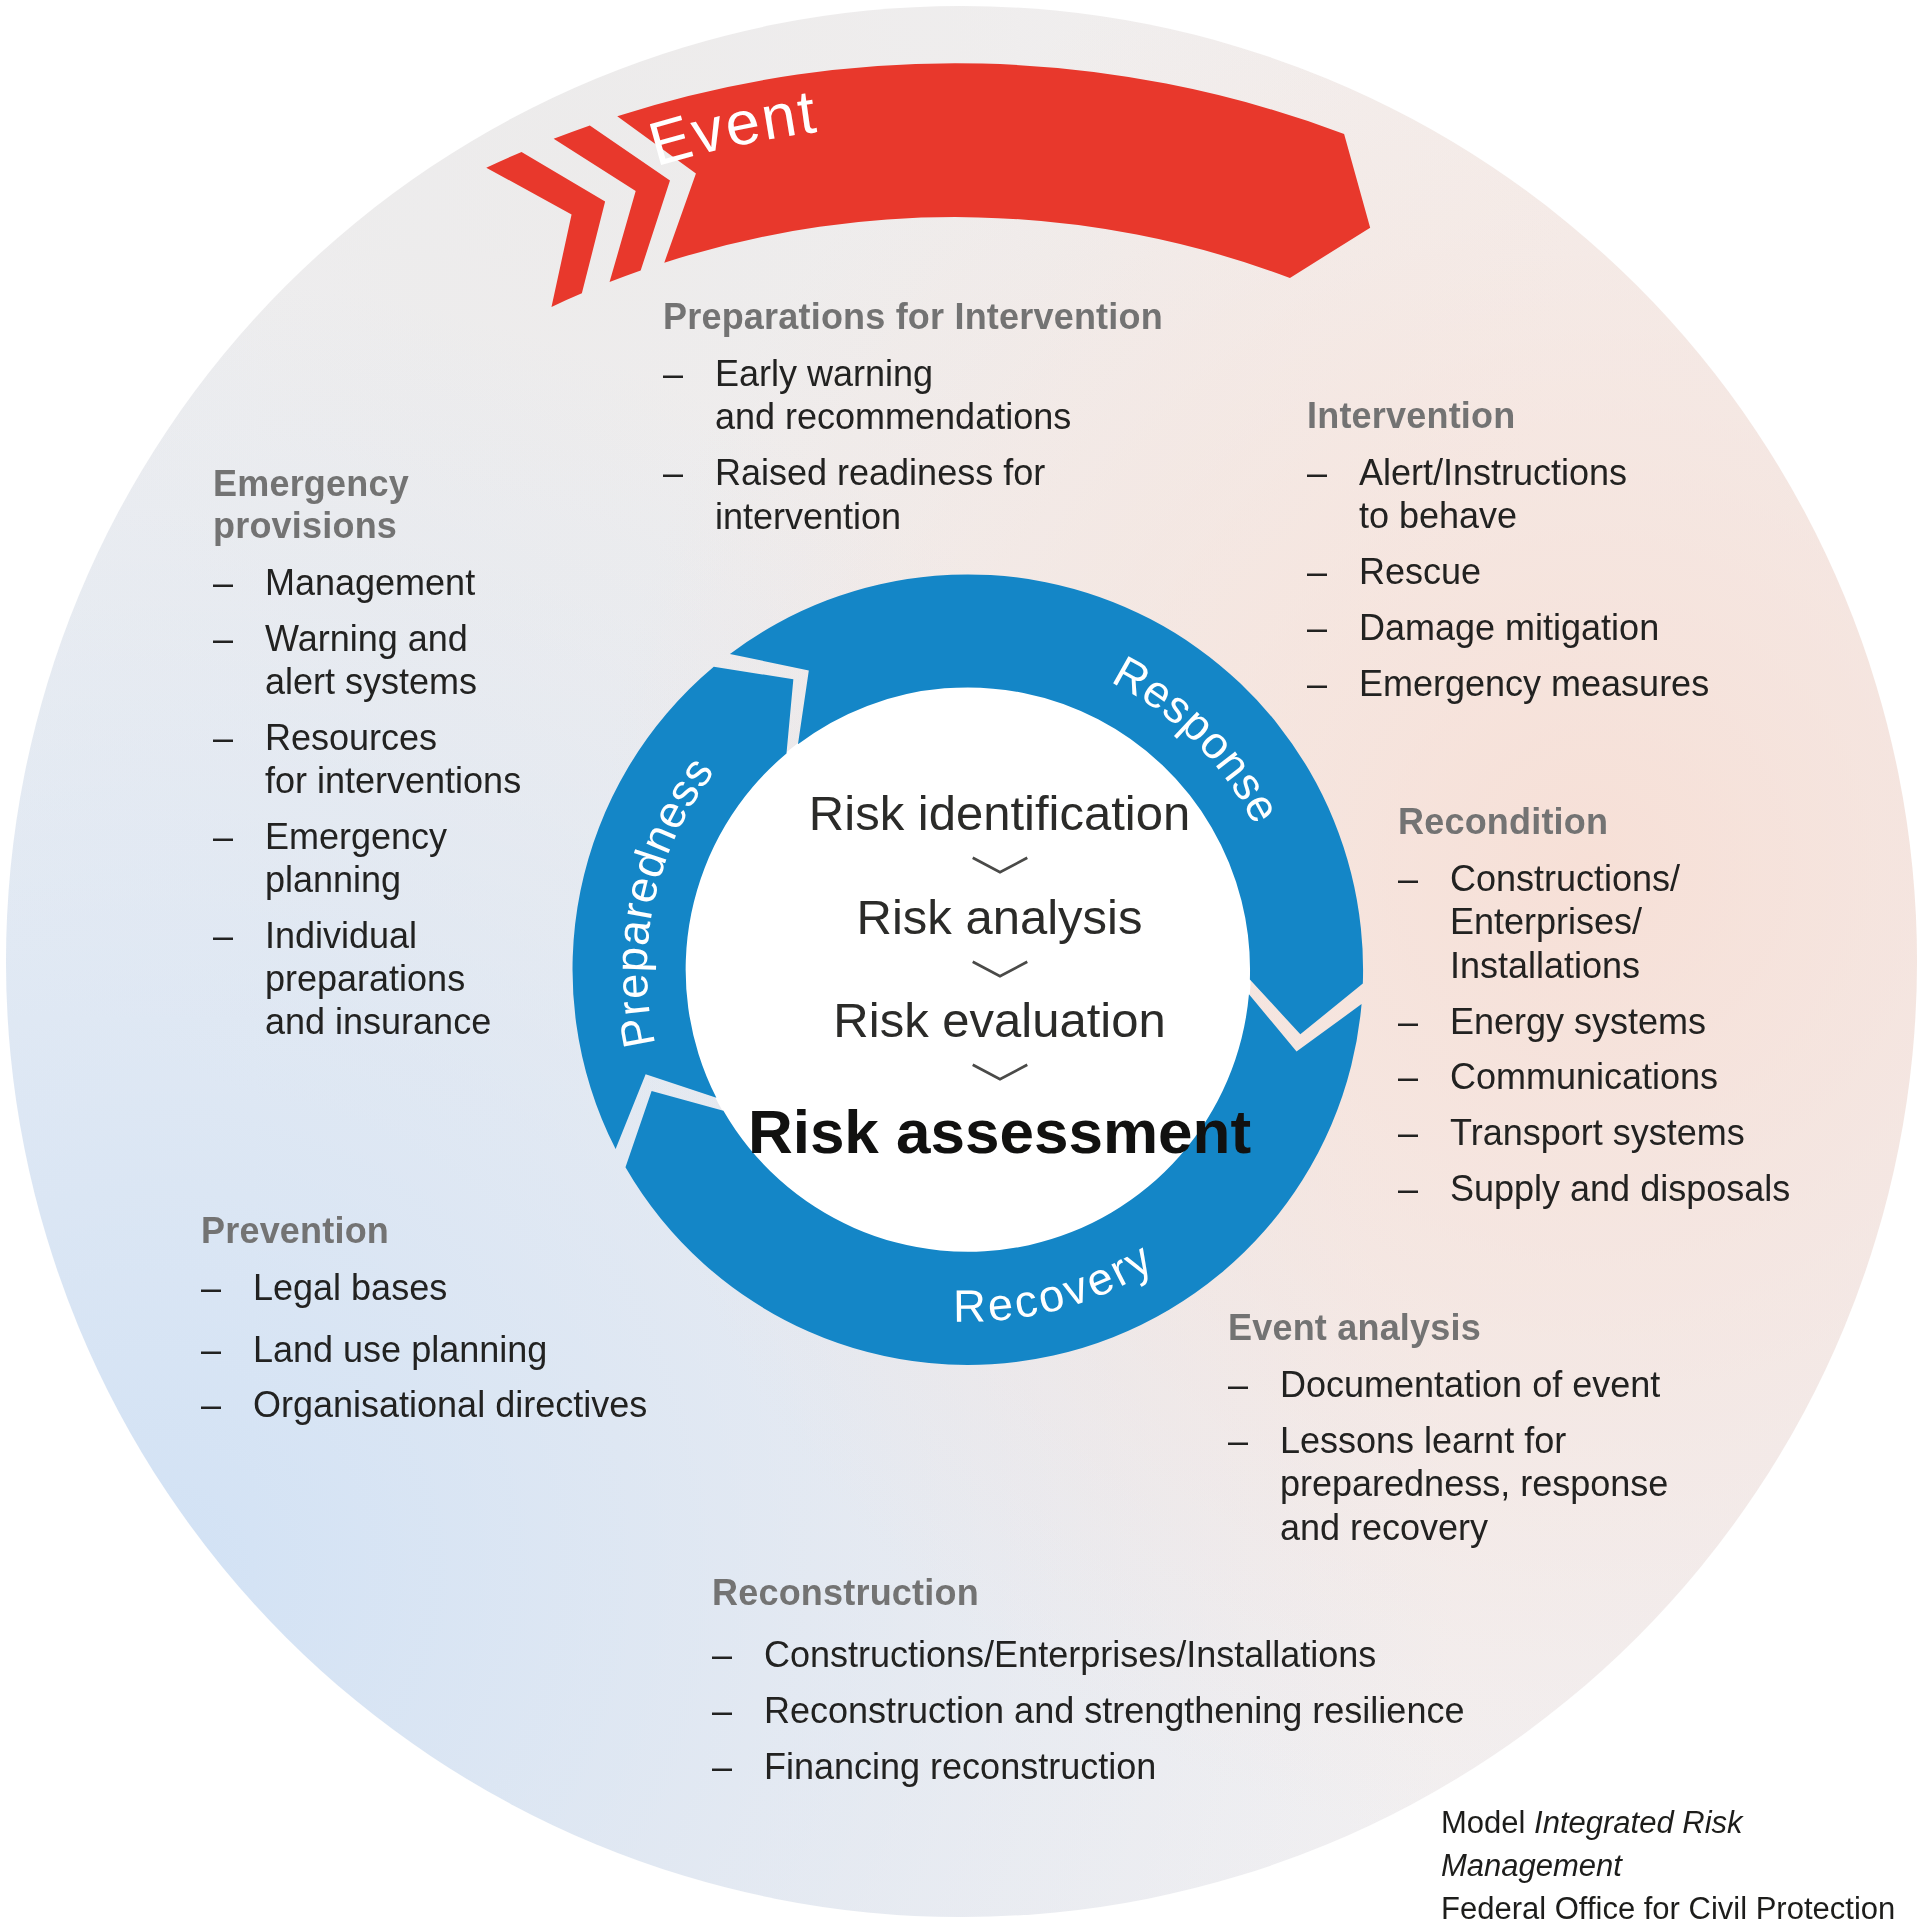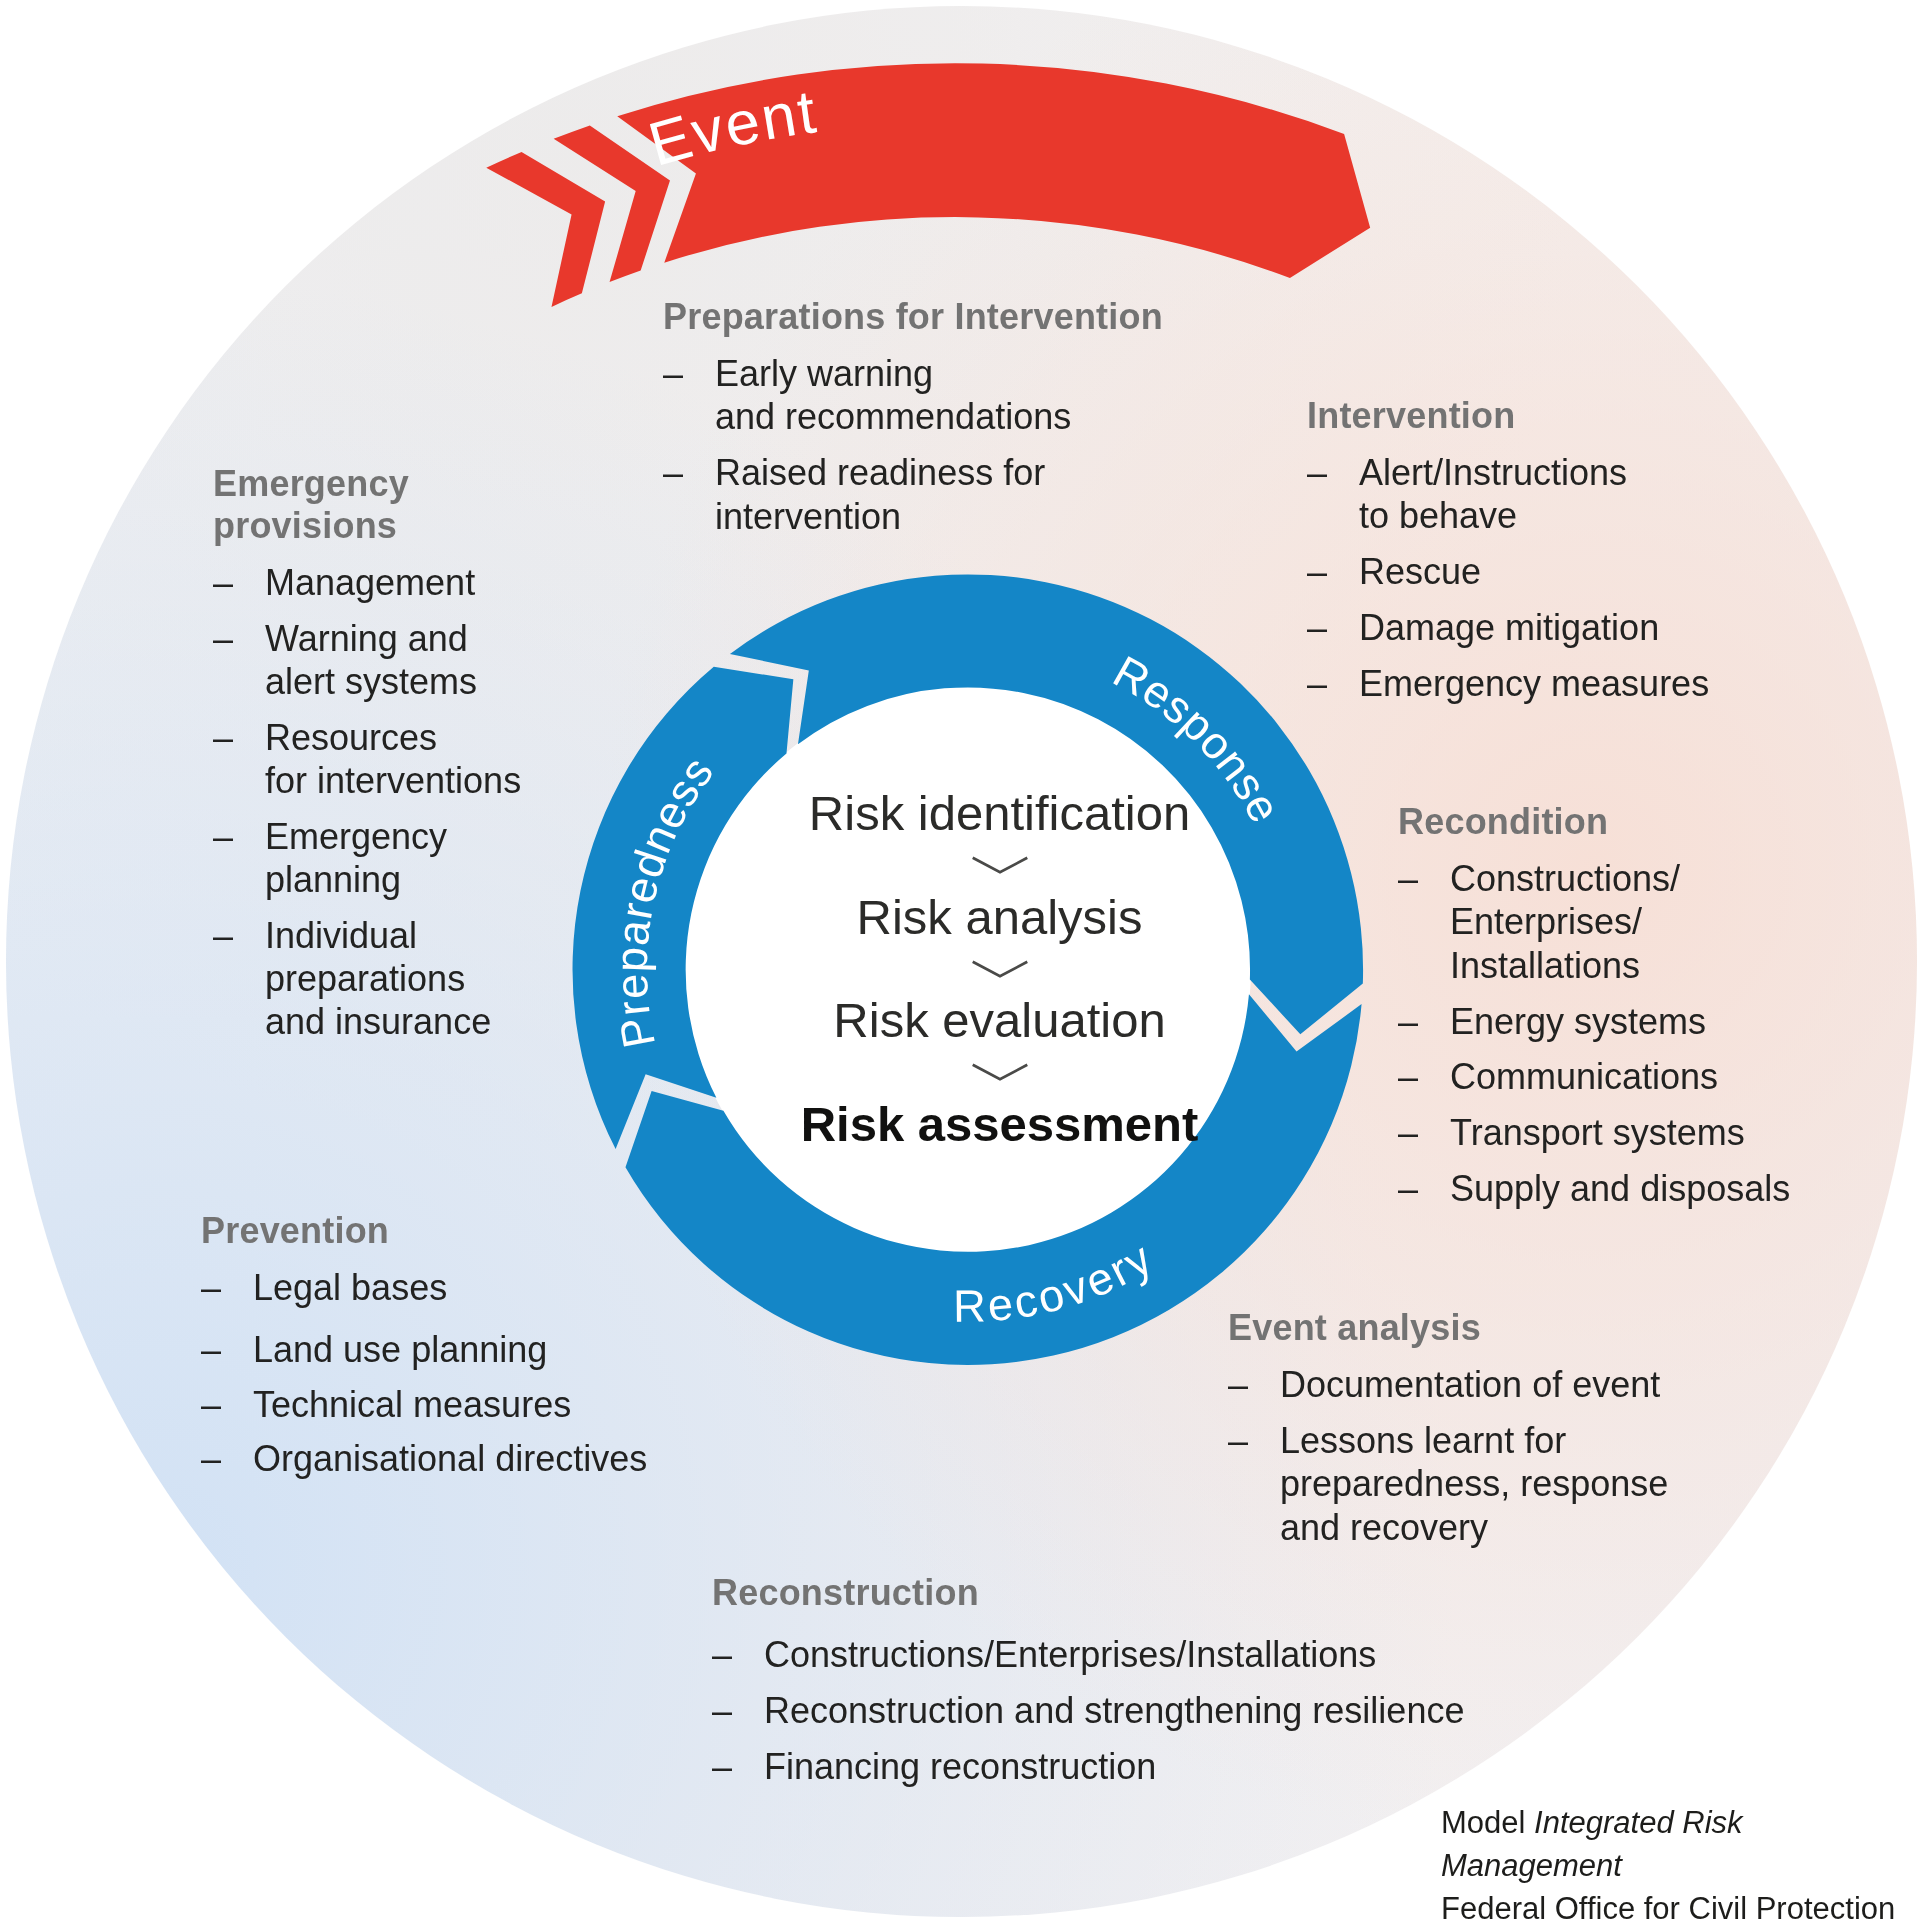--- a/index.html
+++ b/index.html
@@ -32,21 +32,21 @@
     position:relative; padding-left:52px; margin:0 0 12.7px 0;
     font-size:36px; line-height:1.2; color:#222221; white-space:pre-line;
   }
   .block li::before { content:"–"; position:absolute; left:0; top:0; color:#222221; }
 
   .center-box {
     position:absolute; left:710px; top:785px; width:579px;
     display:flex; flex-direction:column; align-items:center; text-align:center;
   }
   .center-step { font-size:49px; line-height:1.15; color:#2b2b29; }
-  .center-final { font-size:49px; line-height:1.15; color:#111110; font-weight:bold; }
+  .center-final { font-size:62px; line-height:1.15; color:#111110; font-weight:bold; }
   .chev { margin:12.7px 0; display:block; }
 
   .footer { position:absolute; left:1441px; top:1802px; width:470px;
     font-size:31px; line-height:1.38; color:#1d1d1b; }
   .footer em { font-style:italic; }
 </style>
 </head>
 <body>
 
 <div class="bg-circle"></div>
@@ -153,21 +153,20 @@
     <li>Reconstruction and strengthening resilience</li>
     <li>Financing reconstruction</li>
   </ul>
 </div>
 
 <div class="block" style="left:201px; top:1210px;">
   <h2>Prevention</h2>
   <ul>
     <li style="margin-bottom:19px">Legal bases</li>
     <li style="margin-bottom:11px">Land use planning</li>
-    <li style="margin-bottom:11px">Technical measures</li>
     <li style="margin-bottom:0">Organisational directives</li>
   </ul>
 </div>
 
 <div class="block" style="left:213px; top:463px;">
   <h2>Emergency
 provisions</h2>
   <ul>
     <li>Management</li>
     <li>Warning and

